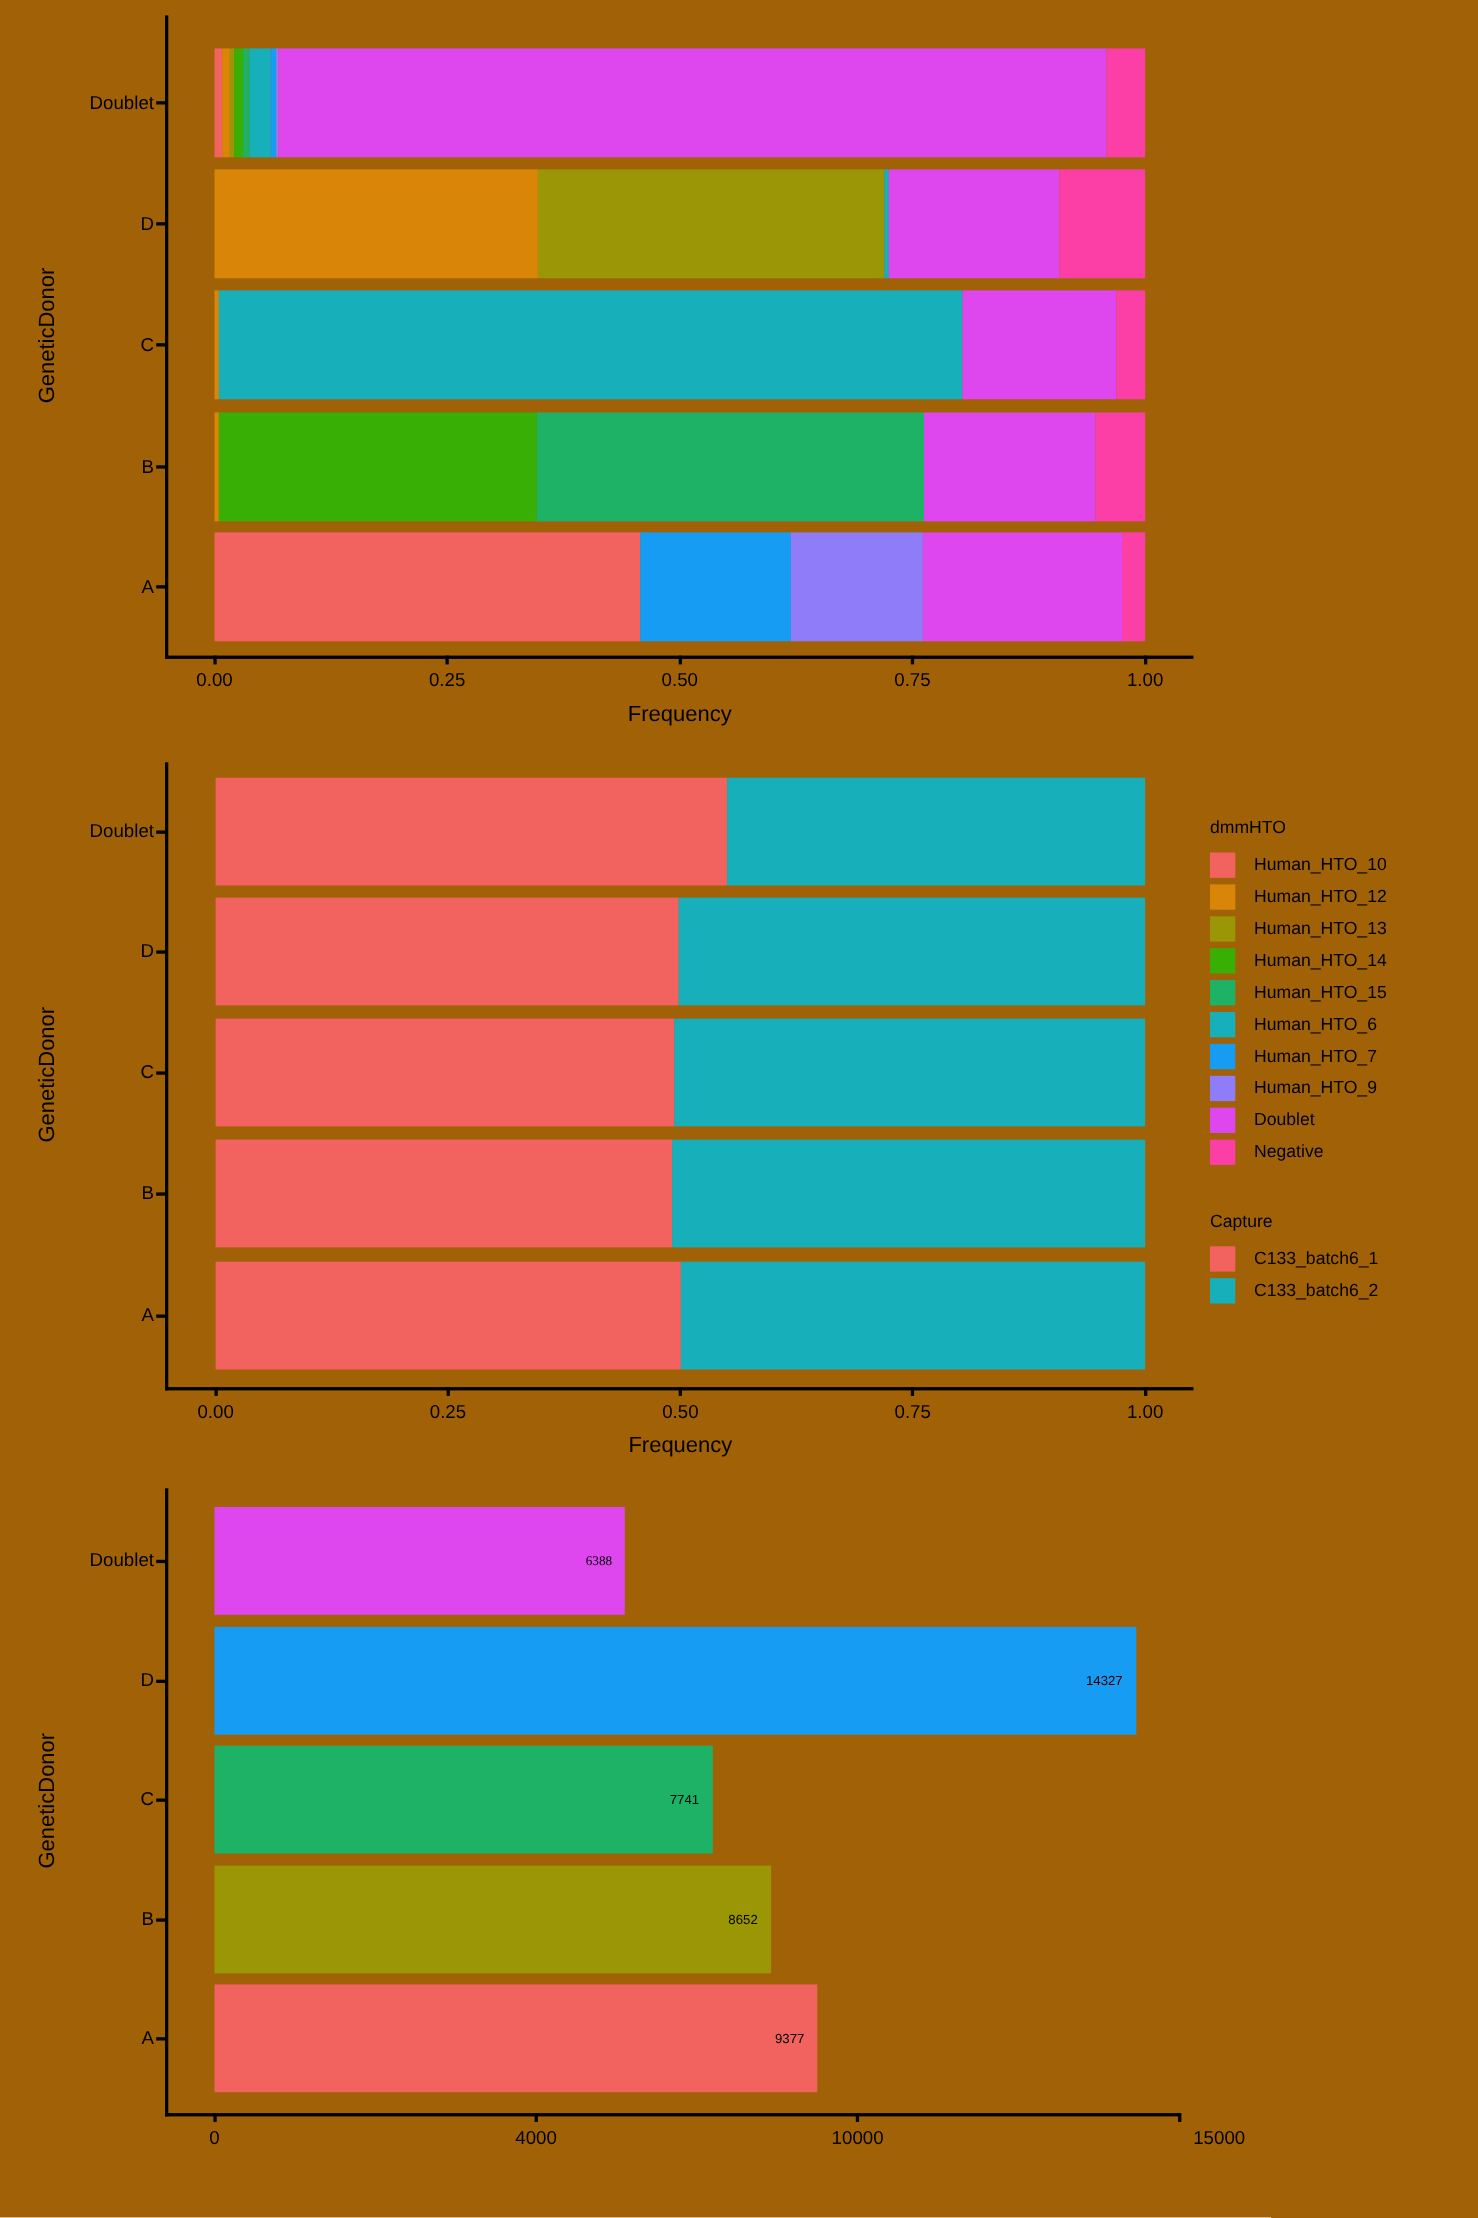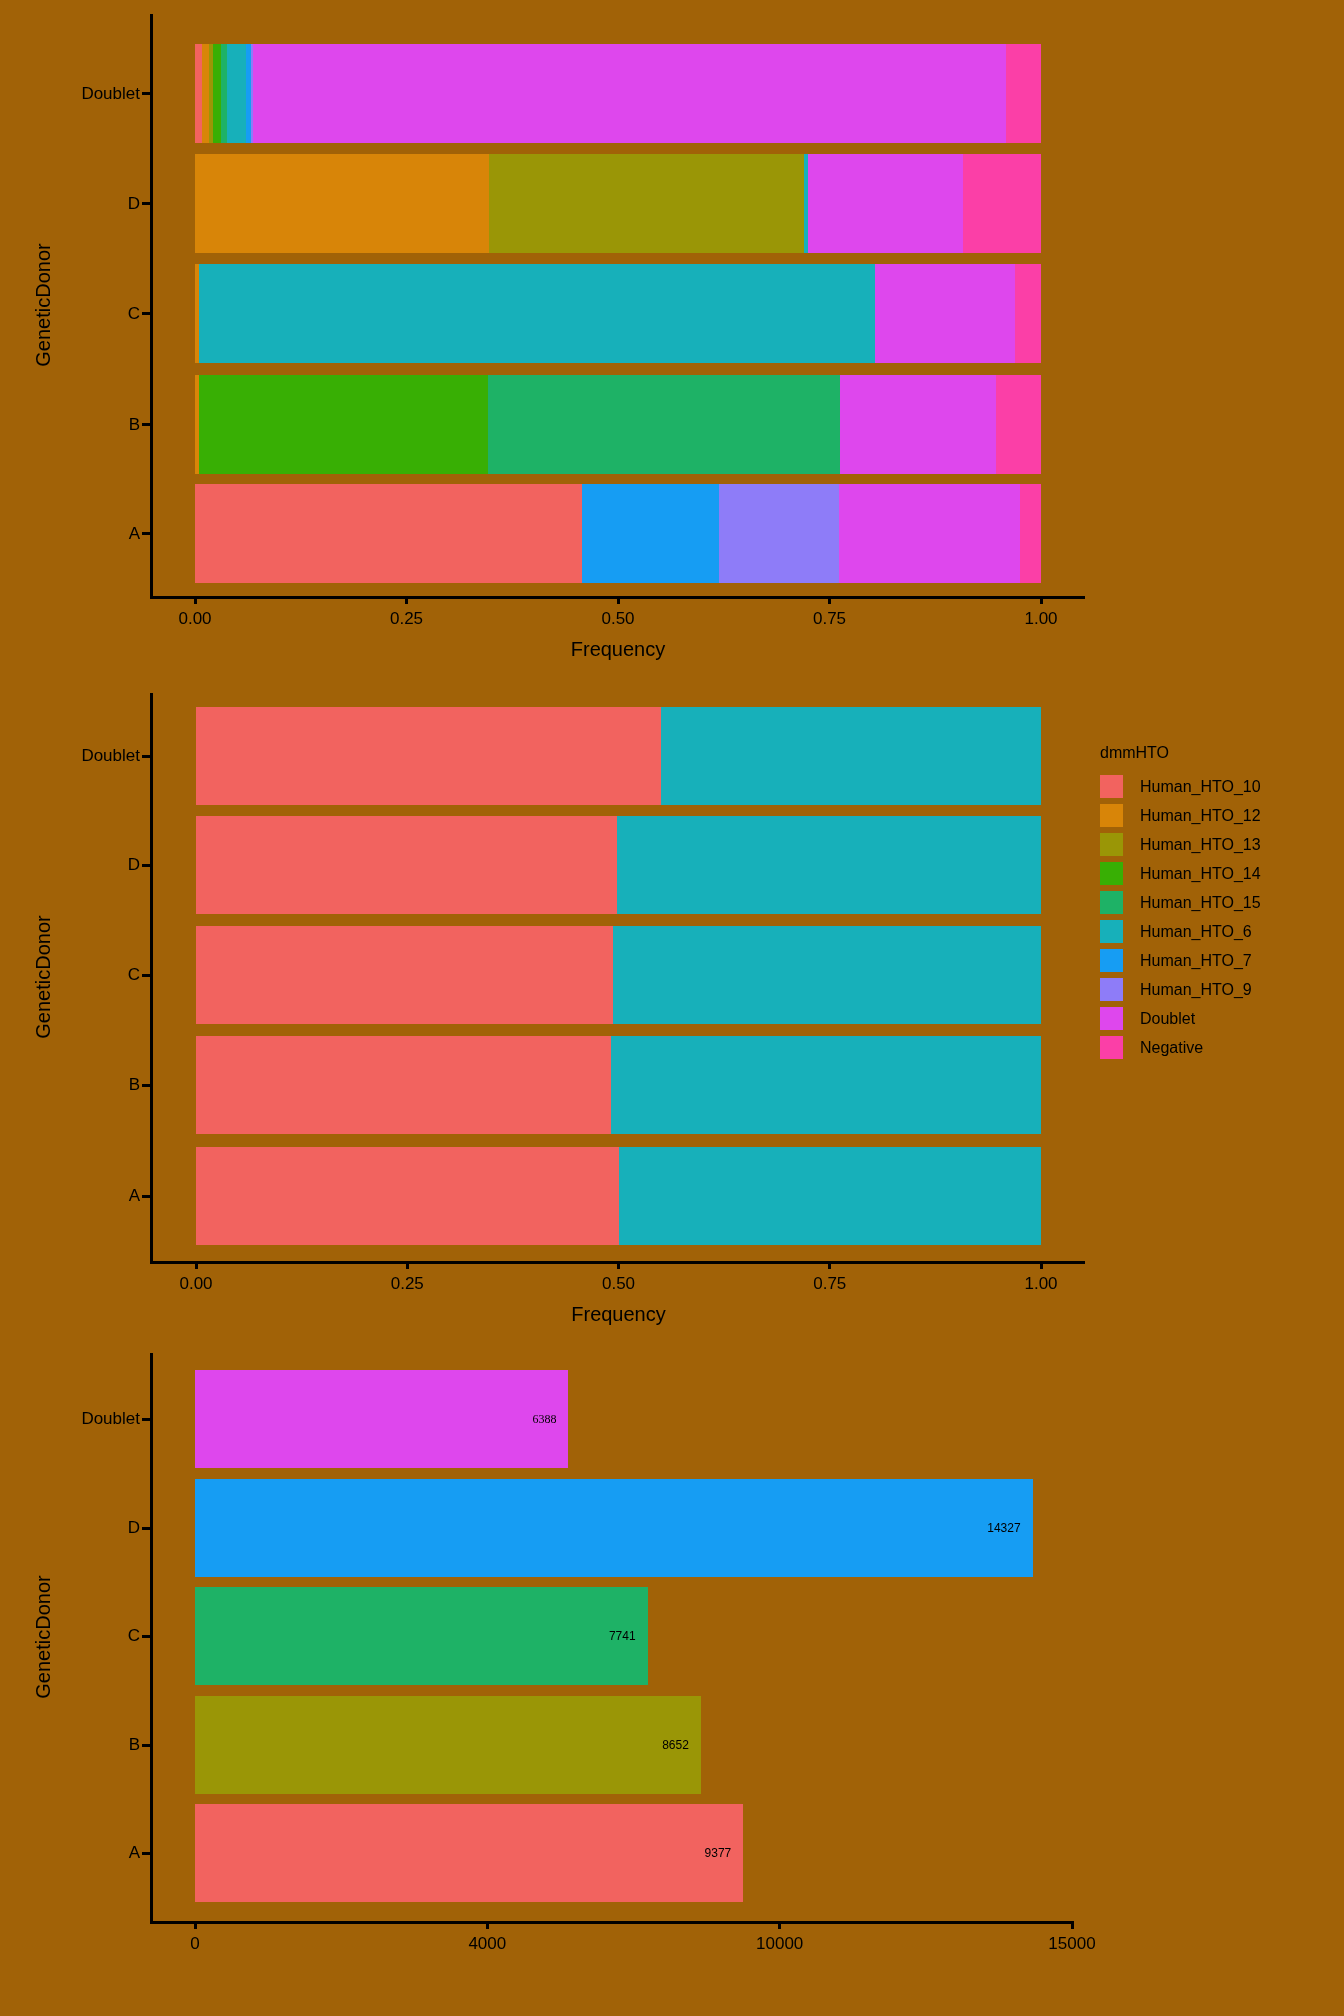--- a/index.html
+++ b/index.html
@@ -181,21 +181,21 @@
         <div class="ytick" style="left: -11px; top: 498.5px;"></div>
         <div class="bar-seg" style="left: 42px; top: 451px; width: 548.242px; height: 98px; background: rgb(242, 99, 95);"></div>
         <div class="bar-value" style="left: 490.242px; top: 493px; width: 88px;">9377</div>
         <div class="xtick" style="left: 40.5px; top: 568px;"></div>
         <div class="xtick-label" style="left: -18px; top: 581px;">0</div>
         <div class="xtick" style="left: 332.833px; top: 568px;"></div>
         <div class="xtick-label" style="left: 274.333px; top: 581px;">4000</div>
         <div class="xtick" style="left: 625.167px; top: 568px;"></div>
         <div class="xtick-label" style="left: 566.667px; top: 581px;">10000</div>
         <div class="xtick" style="left: 917.5px; top: 568px;"></div>
-        <div class="xtick-label" style="left: 859px; top: 581px;">15000</div>
+        <div class="xtick-label" style="left: 859px; top: 581px; text-align: right;">15000</div>
       </div>
     <div class="y-title" style="left:32px;top:1637px;">GeneticDonor</div>
   </div>
 
   <div class="legend" style="left:1100px;top:744px;">
     <div class="legend-title">dmmHTO</div>
     <div class="legend-entries">
         <div class="legend-entry">
           <div class="legend-key" style="background: rgb(242, 99, 95);"></div>
           <div class="legend-label">Human_HTO_10</div>
@@ -232,14 +232,27 @@
           <div class="legend-key" style="background: rgb(222, 71, 237);"></div>
           <div class="legend-label">Doublet</div>
         </div>
         <div class="legend-entry">
           <div class="legend-key" style="background: rgb(251, 63, 167);"></div>
           <div class="legend-label">Negative</div>
         </div>
       </div>
   </div>
 
+  <div class="legend" style="left:1100px;top:1102px;">
+    <div class="legend-title">Capture</div>
+    <div class="legend-entries">
+        <div class="legend-entry">
+          <div class="legend-key" style="background: rgb(242, 99, 95);"></div>
+          <div class="legend-label">C133_batch6_1</div>
+        </div>
+        <div class="legend-entry">
+          <div class="legend-key" style="background: rgb(23, 176, 186);"></div>
+          <div class="legend-label">C133_batch6_2</div>
+        </div>
+      </div>
+  </div>
 
 </div>
 
 </body></html>

